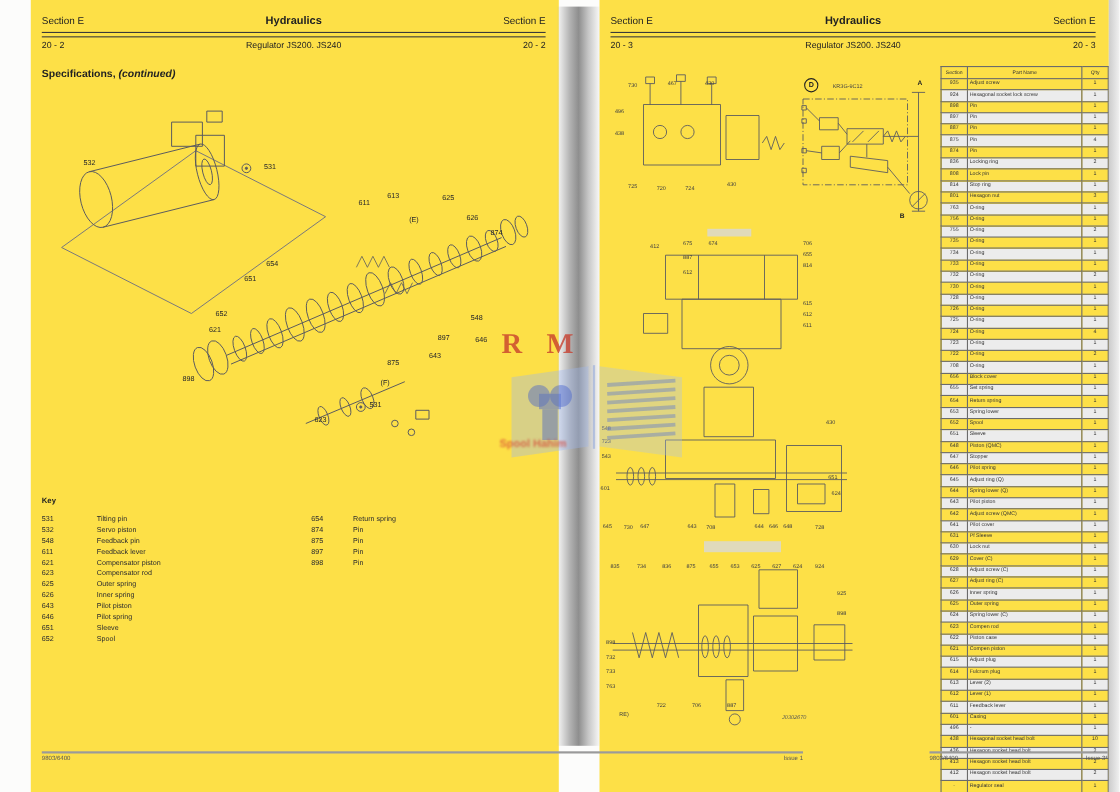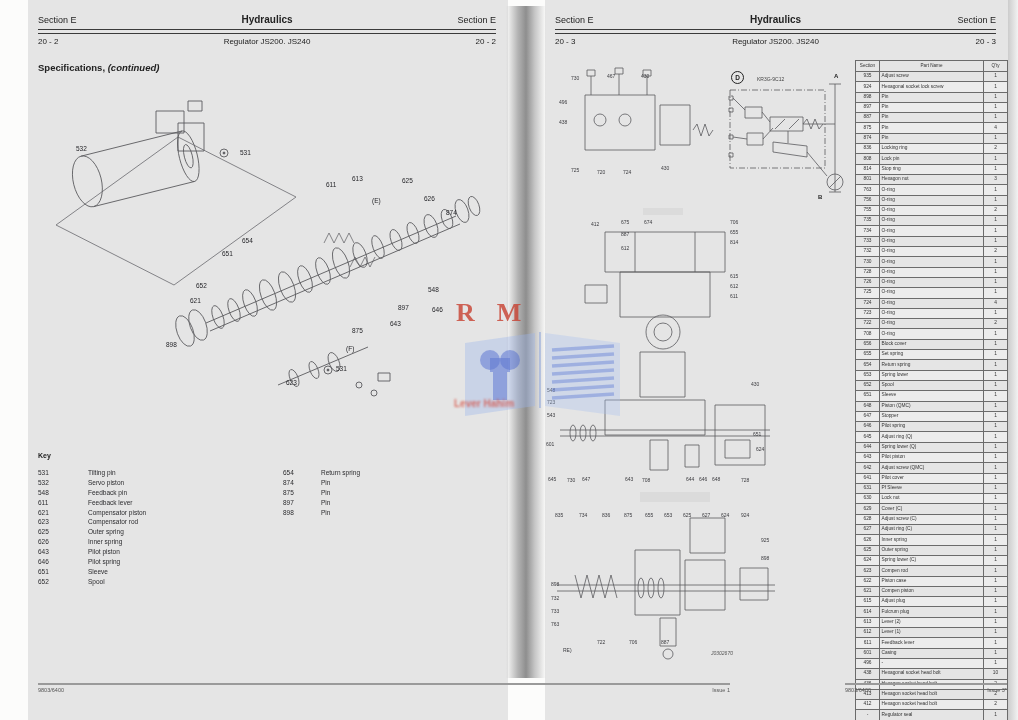--- a/index.html
+++ b/index.html
@@ -1,18 +1,18 @@
 <!DOCTYPE html>
 <html><head>
 <meta charset="utf-8">
 <style>
   html,body{margin:0;padding:0;background:#fff;}
   #spread{position:relative;width:1018px;height:720px;background:#fcfcfb;overflow:hidden;
           font-family:"Liberation Sans",sans-serif;color:#222;}
-  .page{position:absolute;top:0;height:720px;background:#e5e5e5;}
+  .page{position:absolute;top:0;height:720px;background:#fde047;}
   #page-left{left:28px;width:480px;}
   #page-right{left:545px;width:463px;}
   #gutter{position:absolute;left:506px;top:6px;width:40px;height:672px;
           background:linear-gradient(90deg,rgba(200,200,200,0) 0%,#b3b3b3 30%,#8e8e8e 50%,#c6c6c6 72%,rgba(235,235,235,0) 100%);}
   #right-edge{position:absolute;left:1008px;top:0;width:10px;height:720px;
           background:linear-gradient(90deg,#cccccc,#f2f2f2);}
   
   .hdr-row1{position:absolute;top:14px;left:10px;right:12px;display:flex;justify-content:space-between;align-items:baseline;font-size:9px;}
   .hdr-title{font-weight:bold;font-size:10px;}
   .hdr-rule{position:absolute;top:29px;left:10px;right:12px;height:3px;border-top:1.6px solid #3a3a3a;border-bottom:1px solid #3a3a3a;}
@@ -760,15 +760,15 @@
       <g stroke="rgba(92,122,215,0.5)" stroke-width="3.5">
         <line x1="102" y1="22" x2="164" y2="18"></line>
           <line x1="102" y1="30" x2="164" y2="26"></line>
         <line x1="102" y1="38" x2="164" y2="34"></line>
           <line x1="102" y1="46" x2="164" y2="42"></line>
         <line x1="102" y1="54" x2="164" y2="50"></line>
           <line x1="102" y1="62" x2="164" y2="58"></line>
         <line x1="102" y1="70" x2="164" y2="66"></line>
       </g>
     </svg>
-    <div class="wm-caption">Lever Hahim</div>
+    <div class="wm-caption">Spool Hahim</div>
   </div>
 </div>
 
 </body></html>

